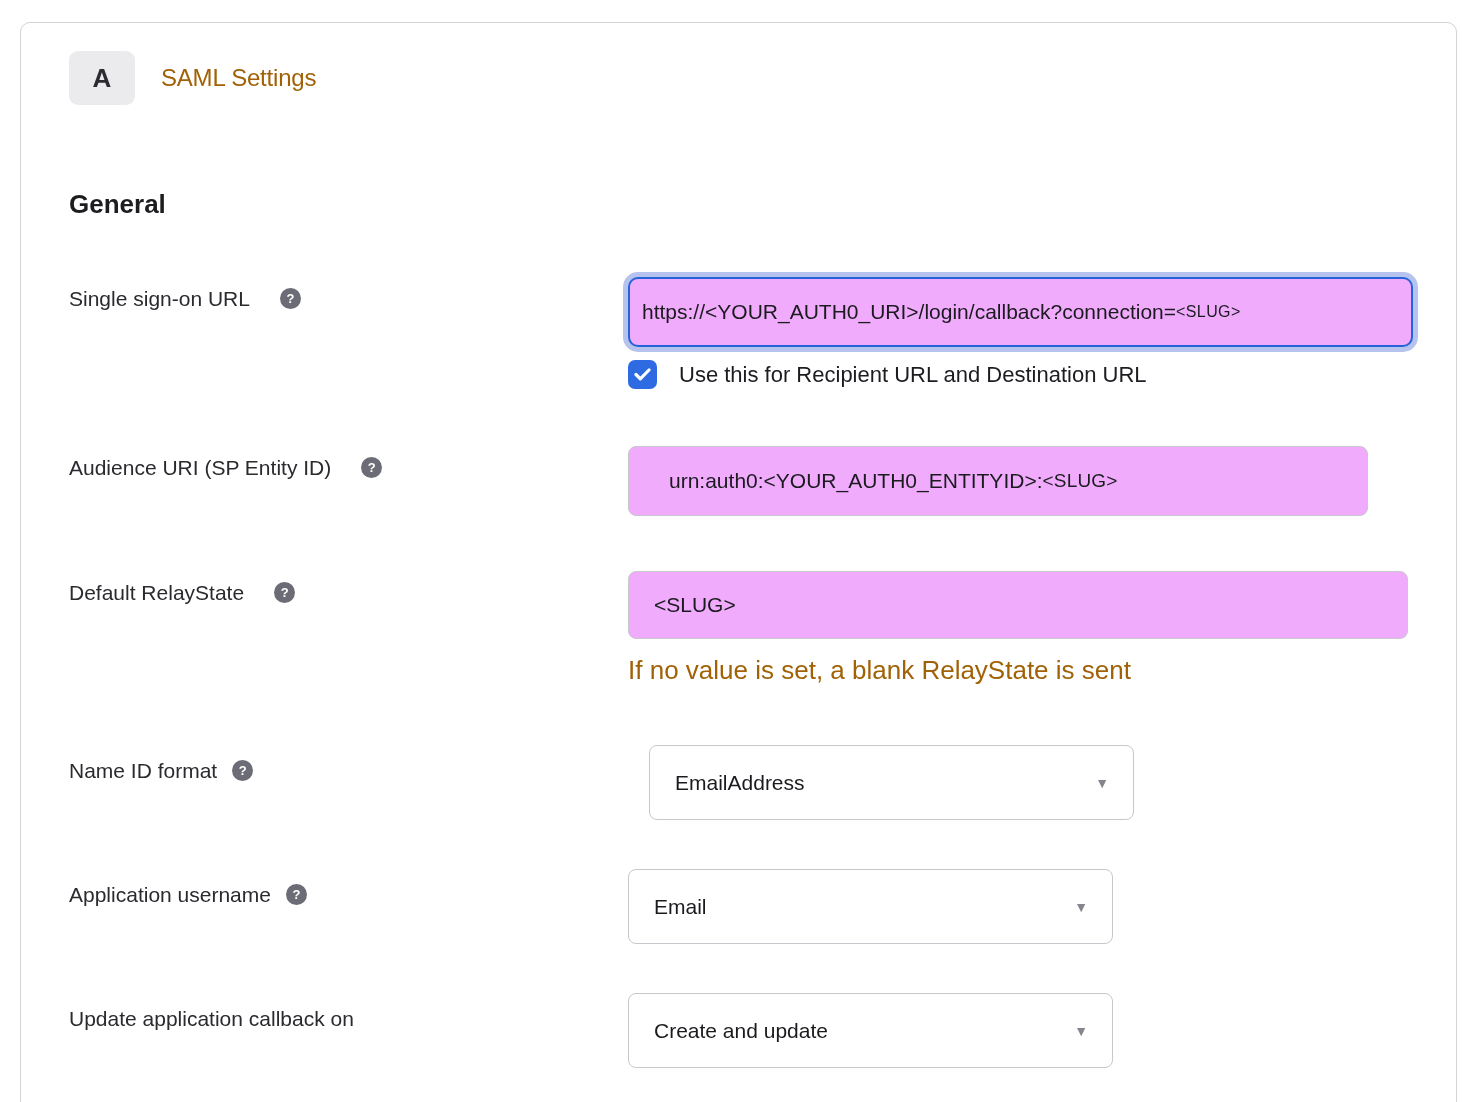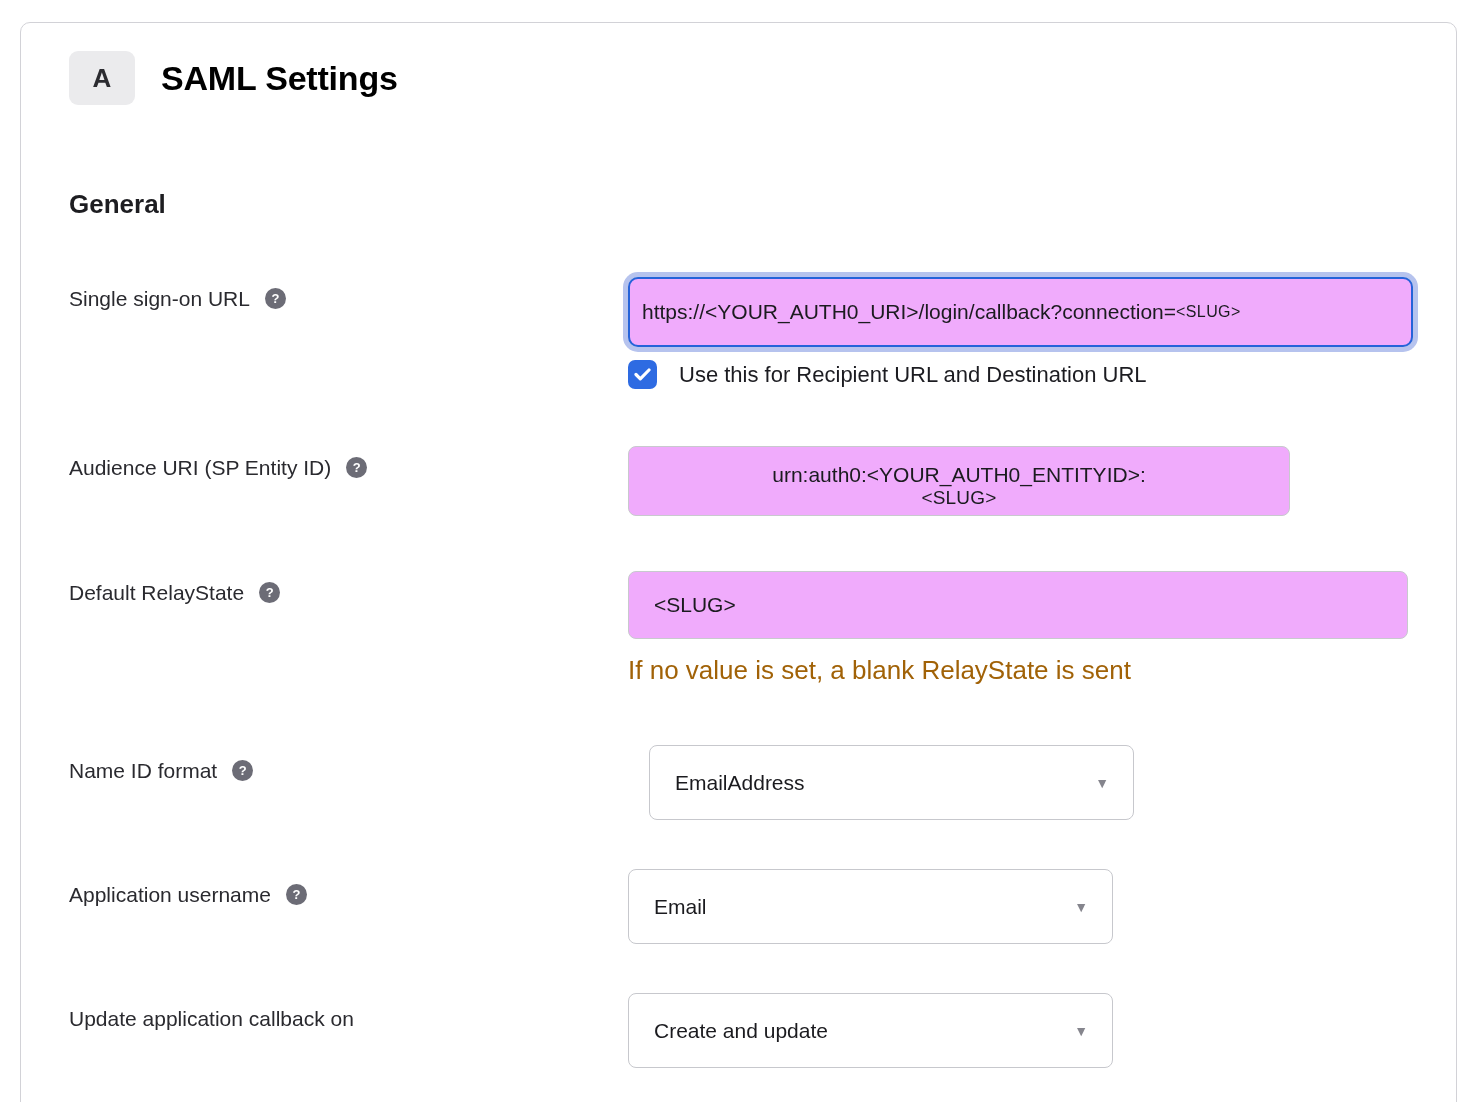--- a/index.html
+++ b/index.html
@@ -20,28 +20,28 @@
     padding: 28px 0 0 48px;
   }
   .panel-header { display: flex; align-items: center; gap: 26px; height: 54px; }
   .step-badge {
     width: 66px; height: 54px;
     background: #ebebed;
     border-radius: 9px;
     display: flex; align-items: center; justify-content: center;
     font-size: 26px; font-weight: 700; color: #2b2b30;
   }
-  .panel-title { font-size: 34px; font-weight: 700; color: #000000; letter-spacing: -0.2px; }
+  .panel-title { font-size: 24px; font-weight: 400; color: #a16207; letter-spacing: -0.2px; }
   .section-title { margin-top: 84px; font-size: 26px; font-weight: 700; color: #1d1d21; }
 
   .row { display: flex; align-items: flex-start; }
   .label-col { flex: 0 0 559px; display: flex; align-items: flex-start; }
   .control-col { flex: 1 1 auto; }
   .field-label { font-size: 21px; line-height: 27px; color: #2a2a2f; }
-  .pt-text .label-col { padding-top: 8px; }
+  .pt-text .label-col { padding-top: 8px; gap: 15px; }
   .pt-select .label-col { padding-top: 12px; }
 
   .help-icon {
     display: inline-flex; align-items: center; justify-content: center;
     width: 21px; height: 21px;
     margin-left: 15px;
     border-radius: 50%;
     background: #6c6c76;
     color: #ffffff;
     font-size: 13px; font-weight: 700;
@@ -60,21 +60,21 @@
     overflow: hidden;
     display: flex; align-items: center;
   }
   .ti-sso {
     width: 785px; height: 70px;
     padding: 0 12px;
     border: 2px solid var(--focus_border, #2563d9);
     border-radius: 10px;
     box-shadow: 0 0 0 5px var(--focus_ring, #b6c3ee);
   }
-  .ti-audience { width: 662px; height: 70px; padding: 16px 40px; flex-direction: column; }
+  .ti-audience { width: 740px; height: 70px; padding: 0 40px; }
   .ti-relay    { width: 780px; height: 68px; padding: 0 25px; }
   .slug-sm { font-size: 16px; letter-spacing: 0.4px; }
   .slug-md { font-size: 19px; letter-spacing: 0.2px; }
 
   .checkbox-row { display: flex; align-items: center; margin-top: 13px; }
   .checkbox {
     width: 29px; height: 29px;
     border-radius: 7px;
     background: var(--checkbox_blue, #2e6be2);
     display: flex; align-items: center; justify-content: center;

